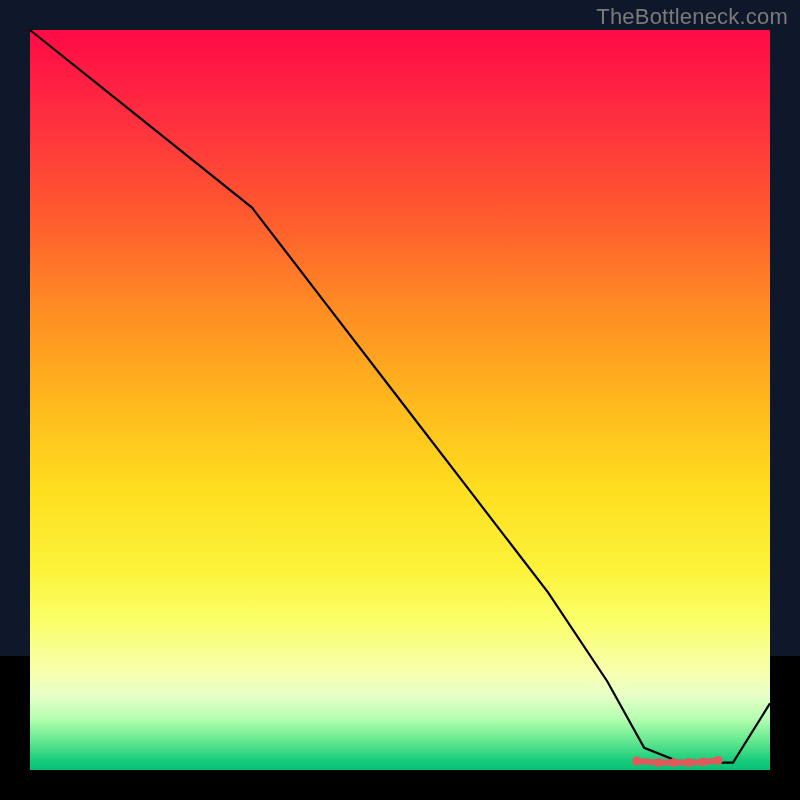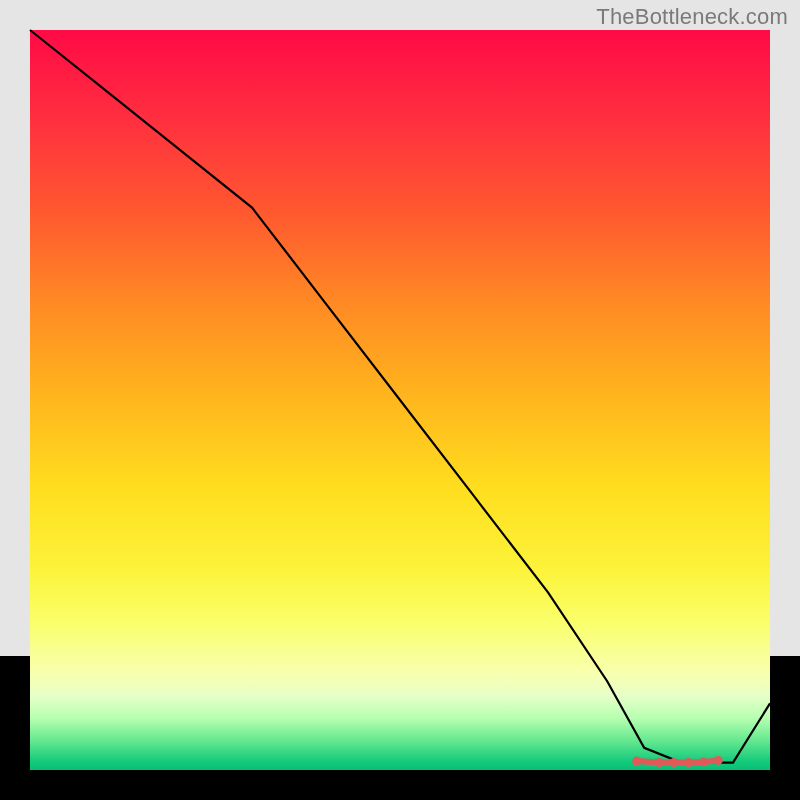--- a/index.html
+++ b/index.html
@@ -8,21 +8,21 @@
     width: 800px;
     height: 800px;
     background: #000;
     font-family: Arial, Helvetica, sans-serif;
     overflow: hidden;
   }
   .container {
     position: relative;
     width: 800px;
     height: 656px;
-    background: #e5e5e5;
+    background: #0f172a;
   }
   .plot-area {
     position: absolute;
     left: 30px;
     top: 30px;
     width: 740px;
     height: 740px;
     background: linear-gradient(
       to bottom,
       #ff0a46 0%,

